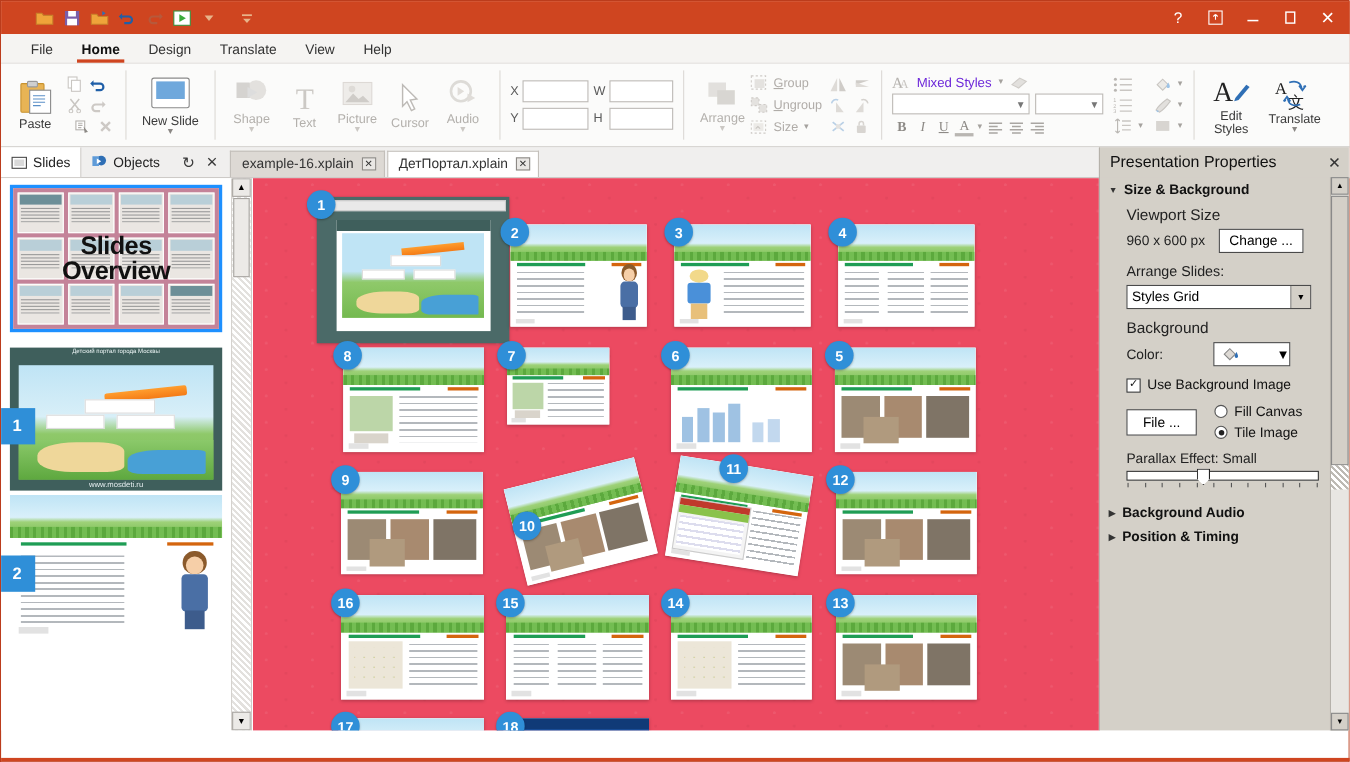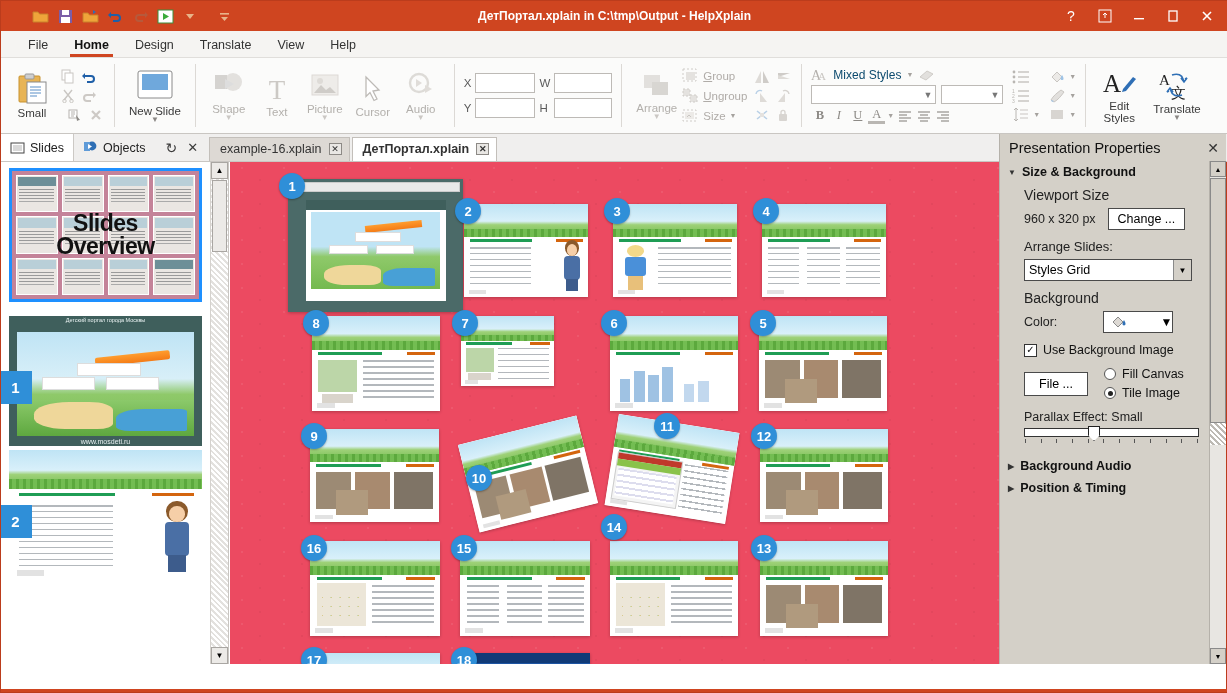--- a/index.html
+++ b/index.html
@@ -61,21 +61,21 @@
   .coords input { width:60px; height:20px; border:1px solid #bdbab6; background:#fff; font-size:11px; padding:0 3px;}
   .w-in { width:58px !important; }
 
   .arr-items { display:flex; flex-direction:column; gap:1px; }
   .arr-row { display:flex; align-items:center; gap:4px; cursor:pointer; height:19px; }
   .arr-row .txt { font-size:11.5px; color:#b0aca8; }
   .arr-row .txt u { text-decoration:underline; }
 
   .styles-col { display:flex; flex-direction:column; gap:3px; }
   .styles-top { display:flex; align-items:center; gap:5px; }
-  .styles-top .nm { font-size:12px; color:#0c4a6e; }
+  .styles-top .nm { font-size:12px; color:#6d28d9; }
   .combo { width:125px; height:19px; border:1px solid #bdbab6; background:#fff; display:flex;
            align-items:center; justify-content:flex-end; padding-right:3px; font-size:9px; color:#777; }
   .combo.sm { width:62px; }
   .fmt-row { display:flex; align-items:center; gap:2px; }
   .fmt { width:17px; height:17px; display:flex; align-items:center; justify-content:center;
          font-size:12.5px; color:#8d8a86; cursor:pointer; }
   .caret-sm { font-size:7px; color:#a5a29e; }
 
   
   .docstrip {
@@ -84,21 +84,21 @@
   }
   .panel-tabs { display:flex; align-items:center; height:100%; }
   .ptab { display:flex; align-items:center; gap:5px; padding:0 9px; height:100%; font-size:12.5px;
           color:#222; cursor:pointer; }
   .ptab.active { background:#fff; border-right:1px solid #ccc9c5; }
   .strip-icons { display:flex; align-items:center; gap:10px; padding:0 11px; color:#3a3a3a; }
   .strip-icons span { cursor:pointer; font-size:14px; }
   .doctabs { display:flex; align-items:flex-end; height:100%; gap:2px; }
   .dtab { display:flex; align-items:center; gap:7px; padding:4px 7px 5px 10px; font-size:12.5px;
           background:#ddd9d4; color:#333; cursor:pointer; border:1px solid #c3bfba; border-bottom:none; }
-  .dtab.active { background:#fff;font-weight:bold; }
+  .dtab.active { background:#fff; }
   .xbox { width:13px; height:12px; border:1px solid #8d8a86; background:#e9e7e4; font-size:9px;
           display:flex; align-items:center; justify-content:center; color:#333; }
 
   
   .sidebar {
     position:absolute; left:0; top:161px; width:228px; bottom:28px;
     background:#fff; border-right:1px solid #c9c6c2; overflow:hidden;
   }
   .sb-scroll { position:absolute; left:0; top:0; right:18px; bottom:0; padding:6px 8px; }
   .sb-track { position:absolute; right:0; top:0; width:18px; bottom:0;
@@ -301,21 +301,20 @@
             <path d="M1 3h8L5 8z" fill="#e8b48a"></path>
           </svg>
       </div>
       <div class="qat-btn" style="margin-left:9px">
         <svg width="11" height="11" viewBox="0 0 11 11">
             <rect x="1" y="2" width="9" height="1.6" fill="#e8b48a"></rect>
             <path d="M2 6h7l-3.5 4z" fill="#e8b48a"></path>
           </svg>
       </div>
     </div>
-    <div class="title-text">ДетПортал.xplain in C:\tmp\Output - HelpXplain</div>
     <div class="win-ctrls">
       <div class="win-btn">?</div>
       <div class="win-btn">
         <svg width="14" height="14" viewBox="0 0 14 14">
             <rect x="1" y="1" width="12" height="12" fill="none" stroke="#fff"></rect>
             <path d="M7 9V4m0 0L5 6m2-2l2 2" stroke="#fff" fill="none"></path>
           </svg>
       </div>
       <div class="win-btn">
         <svg width="14" height="14" viewBox="0 0 14 14">
@@ -347,21 +346,21 @@
   <div class="ribbon">
 
     <div class="rgroup">
       <div class="btn-big">
         <svg width="31" height="32" viewBox="0 0 31 32">
           <rect x="2" y="3" width="21" height="26" rx="1" fill="#e8b455" stroke="#c8922f"></rect>
           <rect x="8" y="1" width="9" height="5" rx="1" fill="#cfcfcf" stroke="#999"></rect>
           <rect x="10" y="9" width="19" height="21" fill="#fff" stroke="#8a8a8a"></rect>
           <path d="M13 14h11M13 17h11M13 20h11M13 23h7" stroke="#5a8fc7"></path>
         </svg>
-        <span class="lbl">Small</span>
+        <span class="lbl">Paste</span>
       </div>
       <div class="mini-col">
         <div class="mini-row">
           <div class="mini">
             <svg width="14" height="15" viewBox="0 0 14 15">
                 <rect x="1" y="1" width="8" height="10" fill="#fff" stroke="#c9c6c2"></rect>
                 <rect x="4" y="4" width="8" height="10" fill="#fff" stroke="#c9c6c2"></rect>
               </svg>
           </div>
           <div class="mini">
@@ -1011,21 +1010,21 @@
             <div class="pg-ttl">
               <i class="a"></i>
               <i class="b"></i>
             </div>
             <div class="pg-img" style="left:5%;top:44%;width:38%;height:46%;background:#ece6d8"></div>
             <div style="position:absolute;left:9%;top:50%;width:30%;height:36%;background-image:linear-gradient(45deg,#d8c98f 1px,transparent 1px),linear-gradient(-55deg,#c9d8b0 1px,transparent 1px);background-size:9px 9px"></div>
             <div class="pg-lines" style="left:48%"></div>
             <div class="pg-foot"></div>
           </div>
         </div>
-        <div class="sbadge" style="left: 371px; top: 352px;">14</div>
+        <div class="sbadge" style="left: 371px; top: 373px;">14</div>
         <div class="slide" style="left: 530px; top: 379px; width: 128px; height: 95px;">
           <div class="pg">
             <div class="pg-band"></div>
             <div class="pg-ttl">
               <i class="a"></i>
               <i class="b"></i>
             </div>
             <div class="pg-img" style="left:5%;top:46%;width:27%;height:40%;background:#9c8a74"></div>
             <div class="pg-img" style="left:35%;top:46%;width:27%;height:40%;background:#a88a6f"></div>
             <div class="pg-img" style="left:65%;top:46%;width:30%;height:40%;background:#7f7466"></div>
@@ -1057,21 +1056,21 @@
 
     <div class="props-body">
       <div class="sect-hdr">
         <span class="tri">▼</span>
         <span>Size &amp; Background</span>
       </div>
 
       <div class="pfield">
         <div class="plabel" style="font-size:14px;margin-top:4px">Viewport Size</div>
         <div class="row" style="margin-top:4px">
-          <span class="psmall">960 x 320 px</span>
+          <span class="psmall">960 x 600 px</span>
           <button class="btn-sm">Change ...</button>
         </div>
 
         <div class="plabel">Arrange Slides:</div>
         <div class="sel">
           <span>Styles Grid</span>
           <span class="arw">▼</span>
         </div>
 
         <div class="plabel" style="font-size:14px">Background</div>

